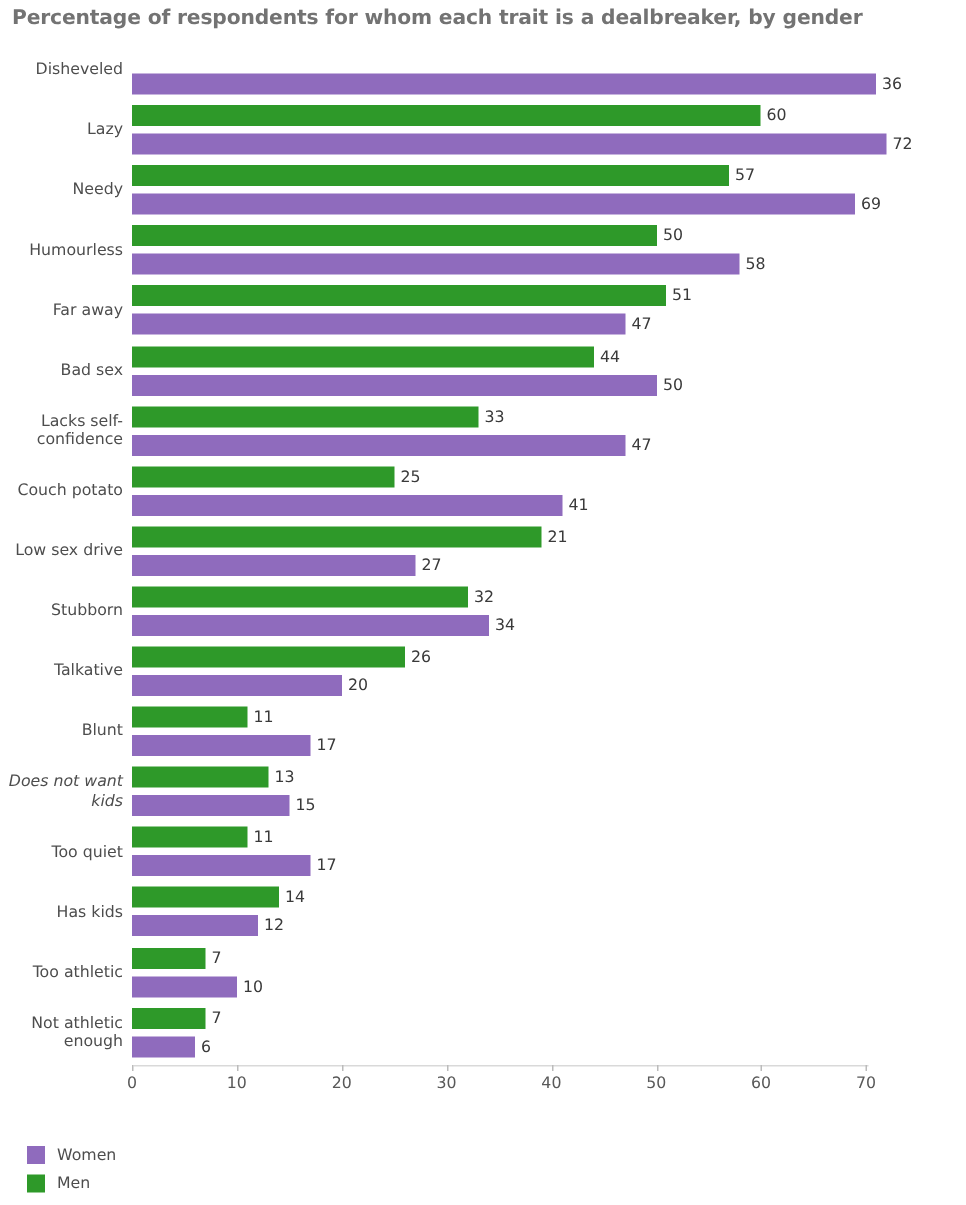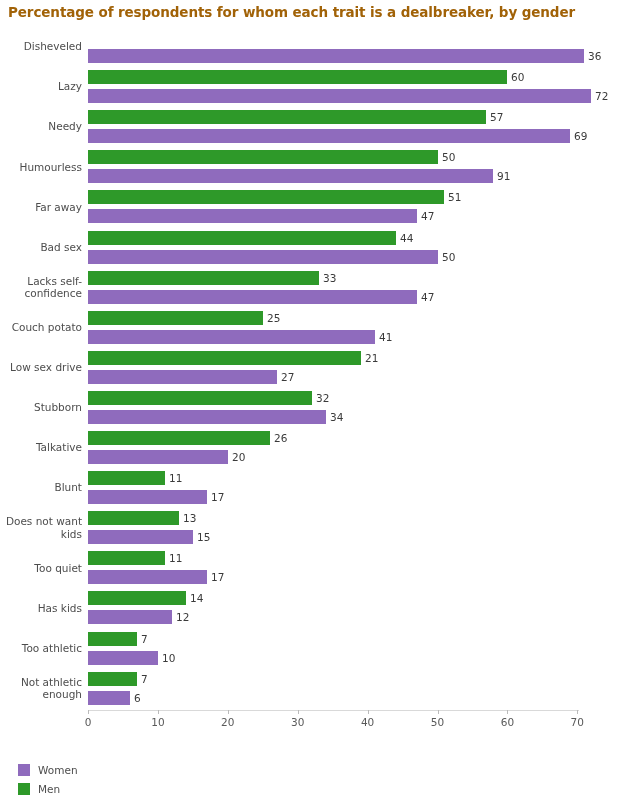--- a/index.html
+++ b/index.html
@@ -19,21 +19,21 @@
     width: 644px;
     height: 803px;
   }
   #chart-title {
     position: absolute;
     left: 8px;
     top: 4px;
     width: 620px;
     font-size: 13.5px;
     font-weight: bold;
-    color: #a16207;
+    color: #737373;
     letter-spacing: -0.1px;
     white-space: nowrap;
   }
   #plot-area {
     position: absolute;
     left: 0;
     top: 28px;
     width: 644px;
     height: 682px;
   }
@@ -177,21 +177,21 @@
       <div class="cat-group" style="top: 122.3px; height: 33px;">
         <div class="cat-label" style="top: 10.25px;">
           <div>Humourless</div>
         </div>
         <div class="bar-row" style="top: 0px; width: 556px;">
           <div class="bar men" style="width: 350px; background: rgb(46, 153, 41);"></div>
           <div class="bar-value" style="left: 354px;">50</div>
         </div>
         <div class="bar-row" style="top: 19px; width: 556px;">
           <div class="bar women" style="width: 405px; background: rgb(143, 107, 189);"></div>
-          <div class="bar-value" style="left: 409px;">91</div>
+          <div class="bar-value" style="left: 409px;">58</div>
         </div>
       </div>
       <div class="cat-group" style="top: 162.4px; height: 33px;">
         <div class="cat-label" style="top: 10.25px;">
           <div>Far away</div>
         </div>
         <div class="bar-row" style="top: 0px; width: 556px;">
           <div class="bar men" style="width: 356px; background: rgb(46, 153, 41);"></div>
           <div class="bar-value" style="left: 360px;">51</div>
         </div>
@@ -286,21 +286,21 @@
         <div class="bar-row" style="top: 0px; width: 556px;">
           <div class="bar men" style="width: 77px; background: rgb(46, 153, 41);"></div>
           <div class="bar-value" style="left: 81px;">11</div>
         </div>
         <div class="bar-row" style="top: 19px; width: 556px;">
           <div class="bar women" style="width: 119px; background: rgb(143, 107, 189);"></div>
           <div class="bar-value" style="left: 123px;">17</div>
         </div>
       </div>
       <div class="cat-group" style="top: 483.2px; height: 33px;">
-        <div class="cat-label" style="top: 4px;">
+        <div class="cat-label" style="top: 4px; font-style: italic;">
           <div>Does not want</div>
           <div>kids</div>
         </div>
         <div class="bar-row" style="top: 0px; width: 556px;">
           <div class="bar men" style="width: 91px; background: rgb(46, 153, 41);"></div>
           <div class="bar-value" style="left: 95px;">13</div>
         </div>
         <div class="bar-row" style="top: 19px; width: 556px;">
           <div class="bar women" style="width: 105px; background: rgb(143, 107, 189);"></div>
           <div class="bar-value" style="left: 109px;">15</div>

